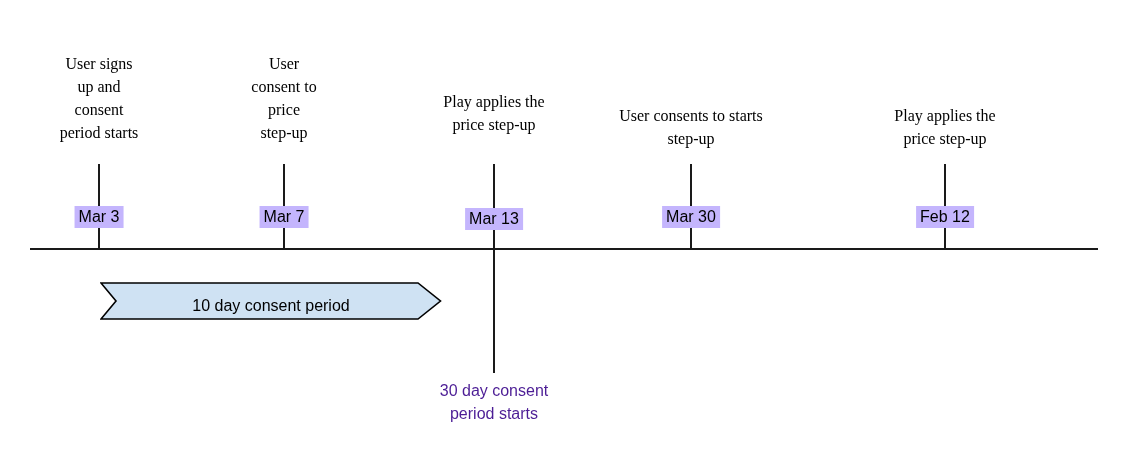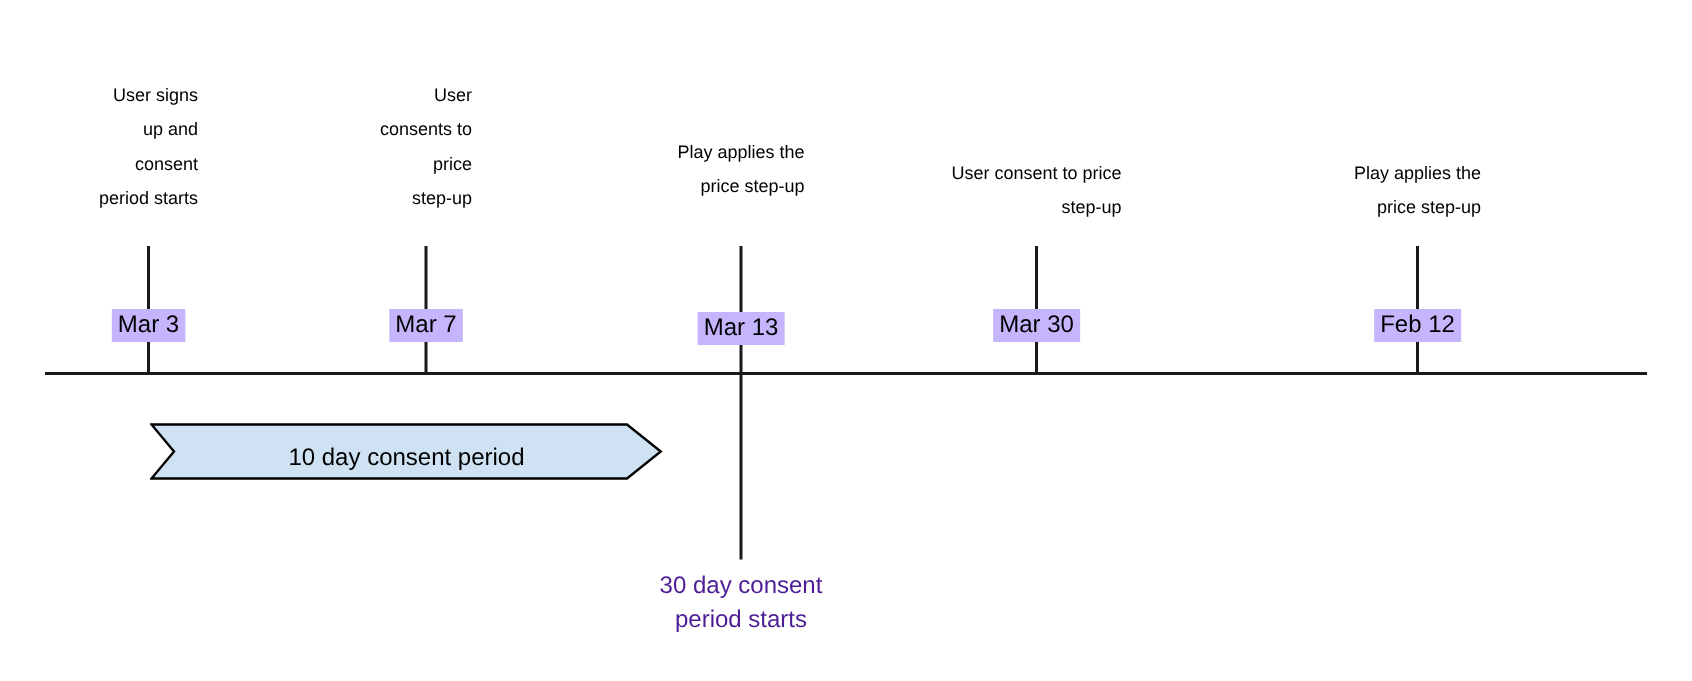--- a/index.html
+++ b/index.html
@@ -25,24 +25,25 @@
     position: absolute;
     top: 0;
     width: 0;
     height: 454px;
   }
   .event-title {
     position: absolute;
     transform: translateX(-50%);
     width: max-content;
     white-space: pre-line;
-    text-align: right;
-    font-size: 12px;
+    text-align: center;
+    font-size: 16px;
     line-height: 23px;
     color: #000000;
+    font-family: Liberation Serif, serif;
   }
   .tick {
     position: absolute;
     left: -1px;
     width: 2px;
     background: #1a1a1a;
   }
   .date-chip {
     position: absolute;
     transform: translateX(-50%);
@@ -98,38 +99,38 @@
     <div class="event-title" style="top:52px">User signs
 up and
 consent
 period starts</div>
     <div class="date-chip" style="top:206px">Mar 3</div>
   </div>
 
   <div class="event" style="left:284px">
     <div class="tick" style="top:164px;height:86px"></div>
     <div class="event-title" style="top:52px">User
-consents to
+consent to
 price
 step-up</div>
     <div class="date-chip" style="top:206px">Mar 7</div>
   </div>
 
   <div class="event" style="left:494px">
     <div class="tick" style="top:164px;height:209px"></div>
     <div class="event-title" style="top:90px">Play applies the
 price step-up</div>
     <div class="date-chip" style="top:208px">Mar 13</div>
     <div class="note" style="top:379px">30 day consent
 period starts</div>
   </div>
 
   <div class="event" style="left:691px">
     <div class="tick" style="top:164px;height:86px"></div>
-    <div class="event-title" style="top:104px">User consent to price
+    <div class="event-title" style="top:104px">User consents to starts
 step-up</div>
     <div class="date-chip" style="top:206px">Mar 30</div>
   </div>
 
   <div class="event" style="left:945px">
     <div class="tick" style="top:164px;height:86px"></div>
     <div class="event-title" style="top:104px">Play applies the
 price step-up</div>
     <div class="date-chip" style="top:206px">Feb 12</div>
   </div>

